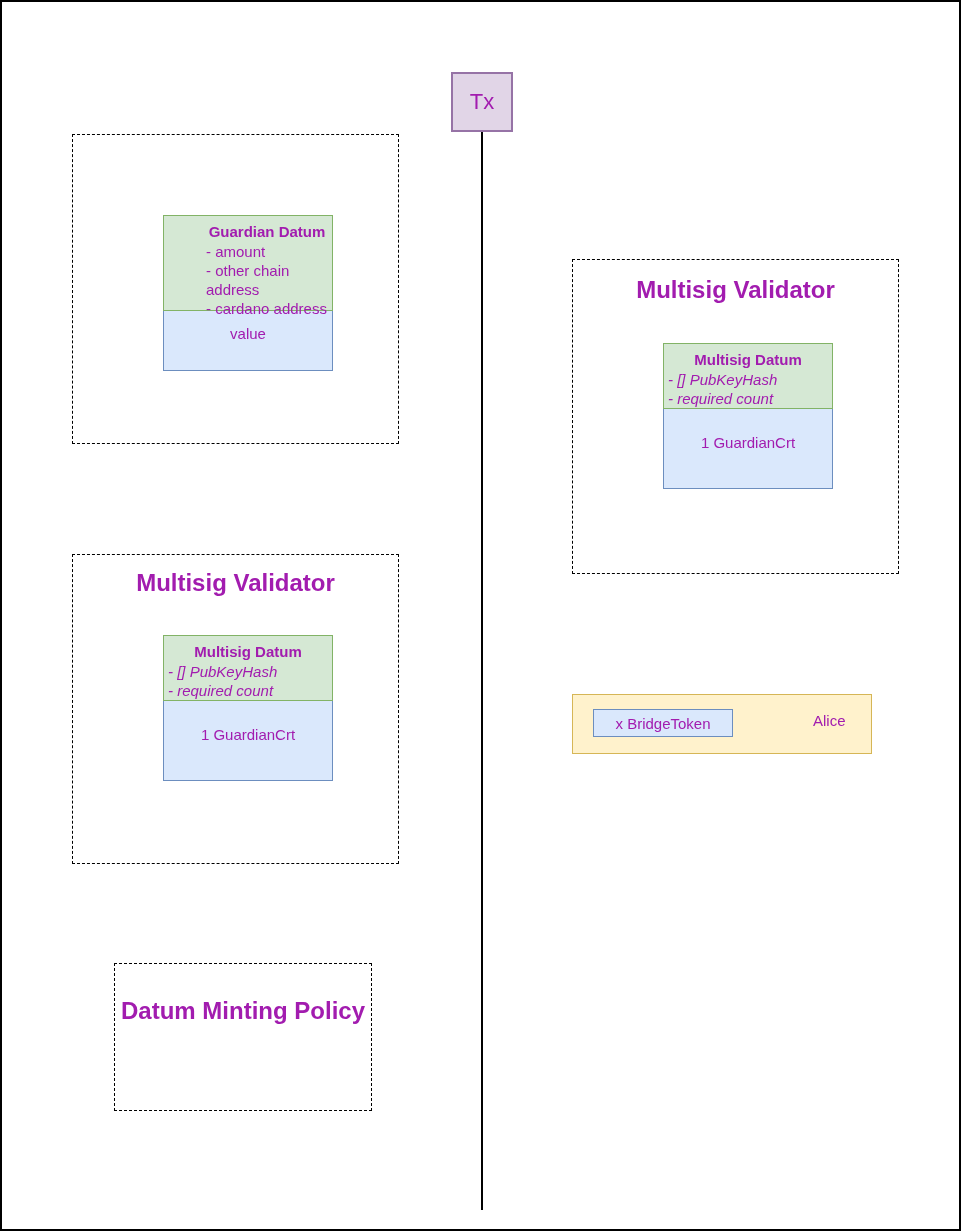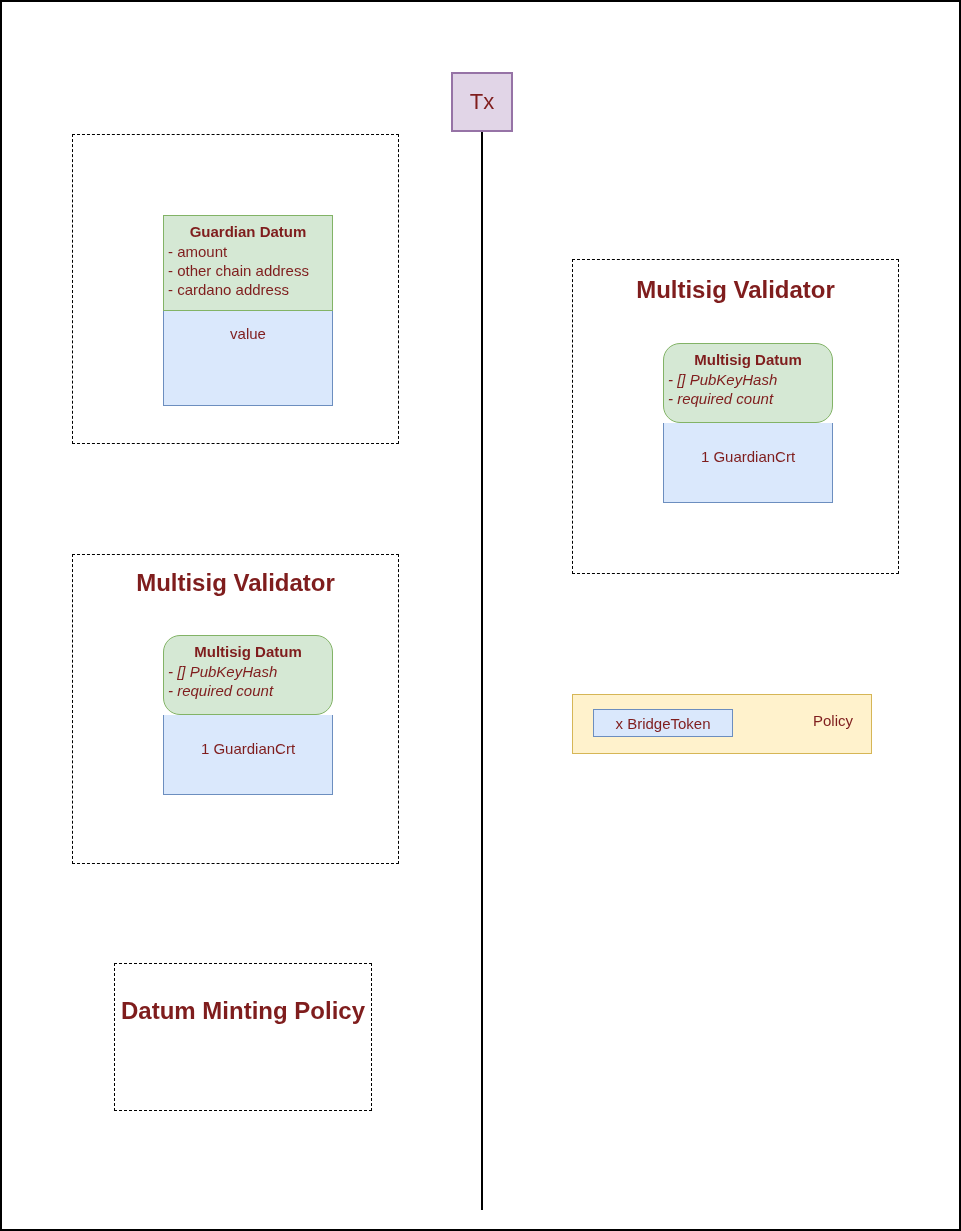--- a/index.html
+++ b/index.html
@@ -3,21 +3,21 @@
 <meta charset="utf-8">
 <style>
   html,body{margin:0;padding:0;background:#fff;}
   .page{
     position:relative;
     width:961px;height:1231px;
     box-sizing:border-box;
     border:2px solid #000;
     background:#ffffff;
     font-family:"Liberation Sans", sans-serif;
-    color:#7f1d1d;
+    color:#a21caf;
     overflow:hidden;
   }
   
   .tx-box{
     position:absolute;left:449px;top:70px;width:62px;height:60px;
     box-sizing:border-box;
     background:#e1d5e7;border:2px solid #9673a6;
     display:flex;align-items:center;justify-content:center;
     font-size:22px;
   }
@@ -48,24 +48,24 @@
     background:#d5e8d4;border:1px solid #82b366;
   }
   .utxo-blue{
     box-sizing:border-box;width:170px;
     background:#dae8fc;border:1px solid #6c8ebf;border-top:none;
     text-align:center;
   }
   .utxo-title{font-weight:bold;text-align:center;padding-top:7px;line-height:17px;}
   .utxo-fields{padding-left:4px;line-height:19px;}
   .gv-datum{left:90px;top:80px;}
-  .gv-datum .utxo-green{height:96px;}
+  .gv-datum .utxo-green{height:96px;padding-left:38px;}
   .gv-datum .utxo-fields{margin-top:2px;}
-  .gv-datum .utxo-blue{height:95px;padding-top:14px;}
-  .ms-datum .utxo-green{height:80px;border-radius:17px;}
+  .gv-datum .utxo-blue{height:60px;padding-top:14px;}
+  .ms-datum .utxo-green{height:66px;}
   .ms-datum .utxo-fields{margin-top:2px;font-style:italic;}
   .ms-datum .utxo-blue{height:80px;padding-top:25px;}
   .mvr-datum{left:90px;top:83px;}
   .mvl-datum{left:90px;top:80px;}
   
   .alice-box{
     position:absolute;left:570px;top:692px;width:300px;height:60px;
     box-sizing:border-box;
     background:#fff2cc;border:1px solid #d6b656;
     font-size:15px;
@@ -133,20 +133,20 @@
       <div class="utxo-blue">
         <span>1 GuardianCrt</span>
       </div>
     </div>
   </div>
 
   <div class="alice-box">
     <div class="token-box">
       <span>x BridgeToken</span>
     </div>
-    <span class="alice-label">Policy</span>
+    <span class="alice-label">Alice</span>
   </div>
 
   <div class="dashed-box wrap-box">
     <div class="section-title">Datum Minting Policy</div>
   </div>
 
 </div>
 
 </body></html>

